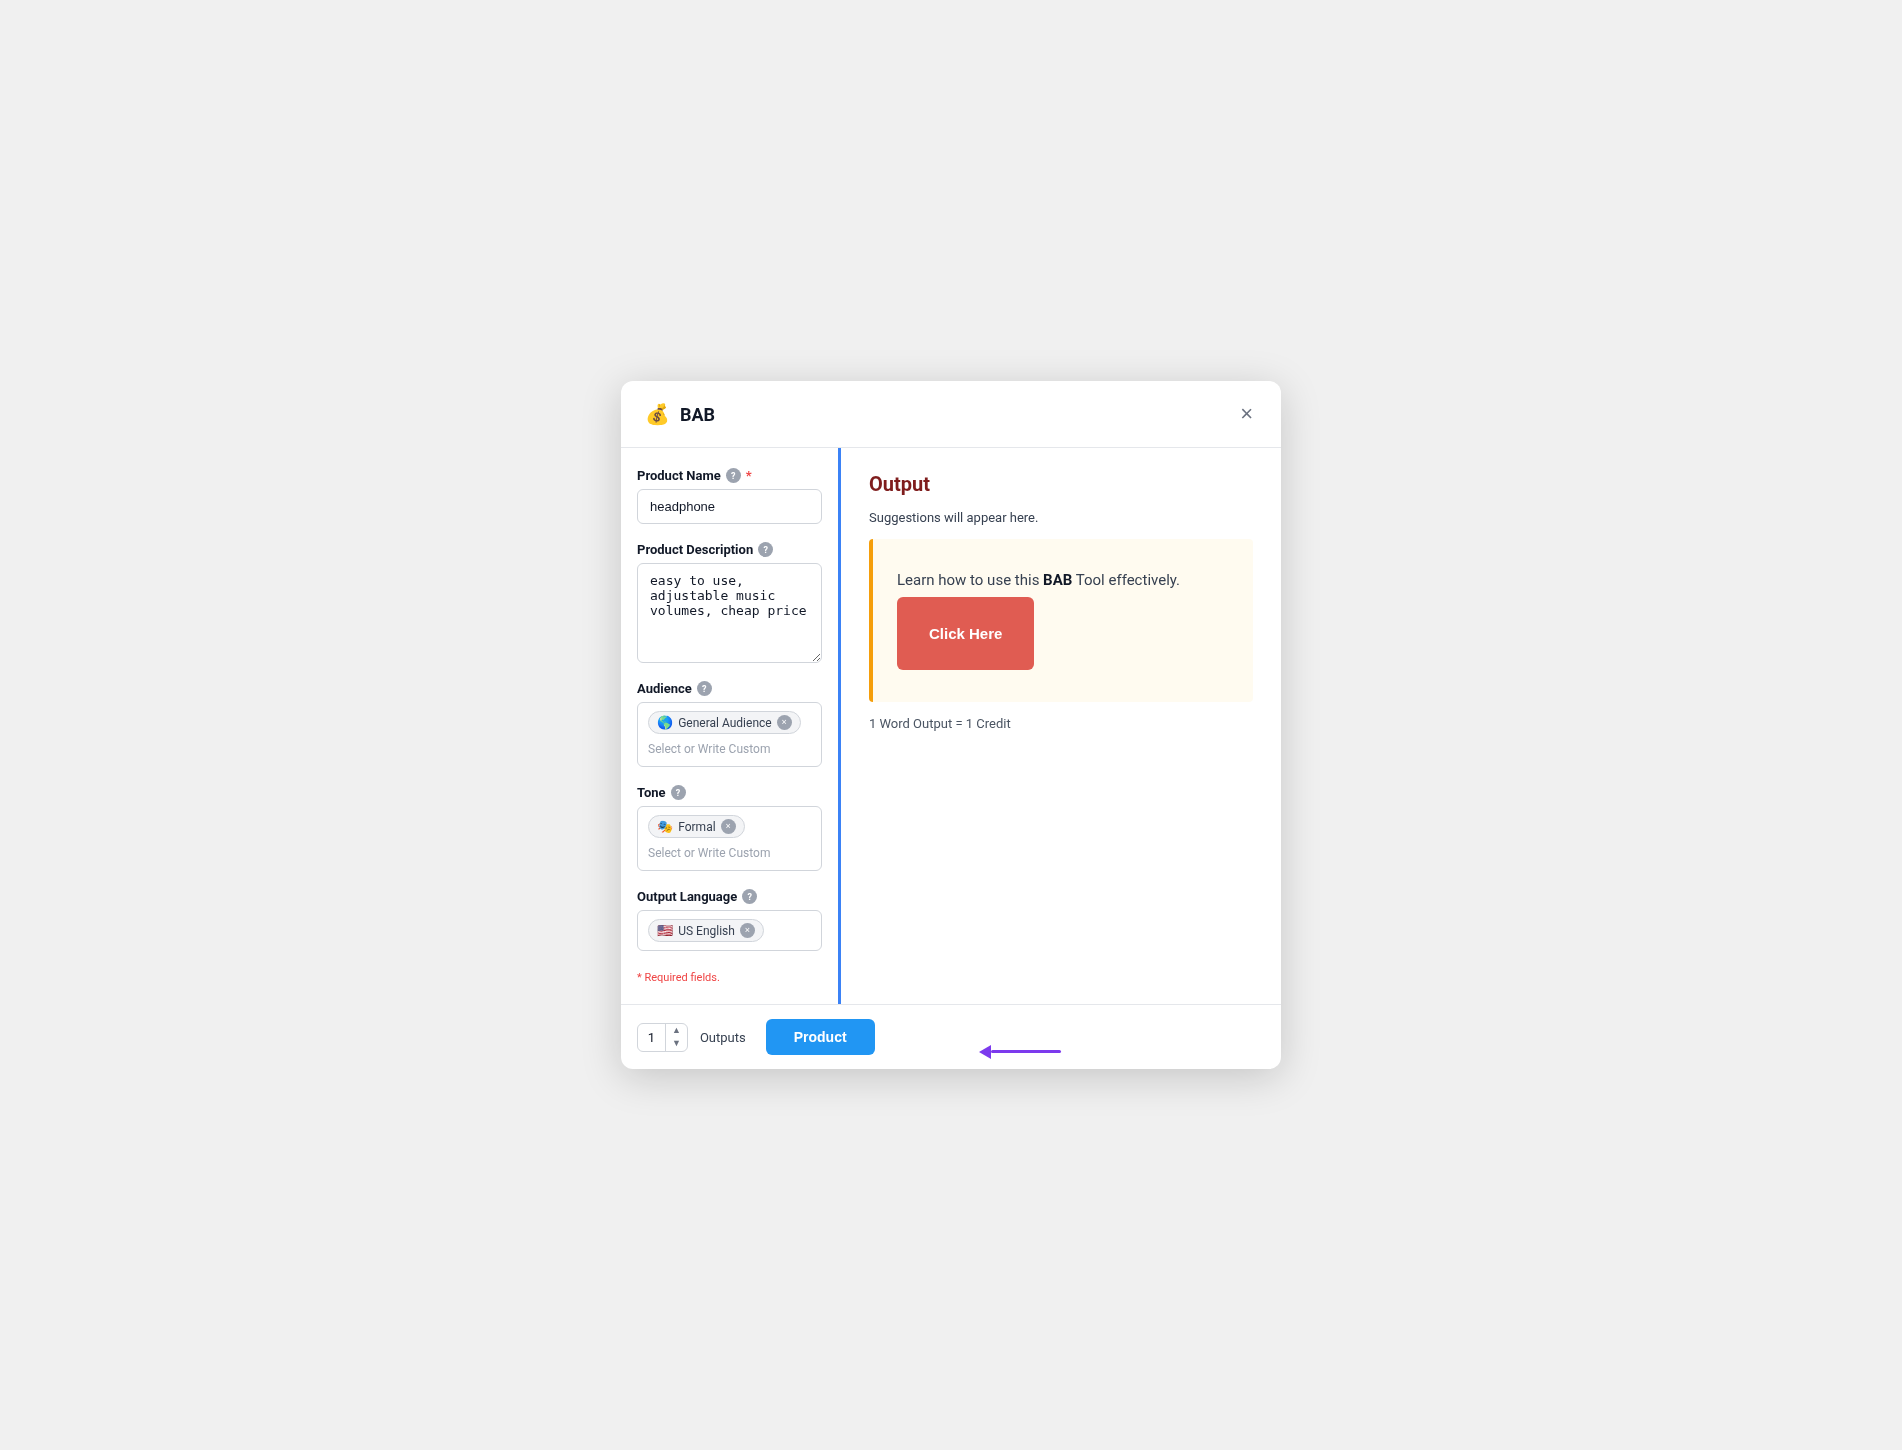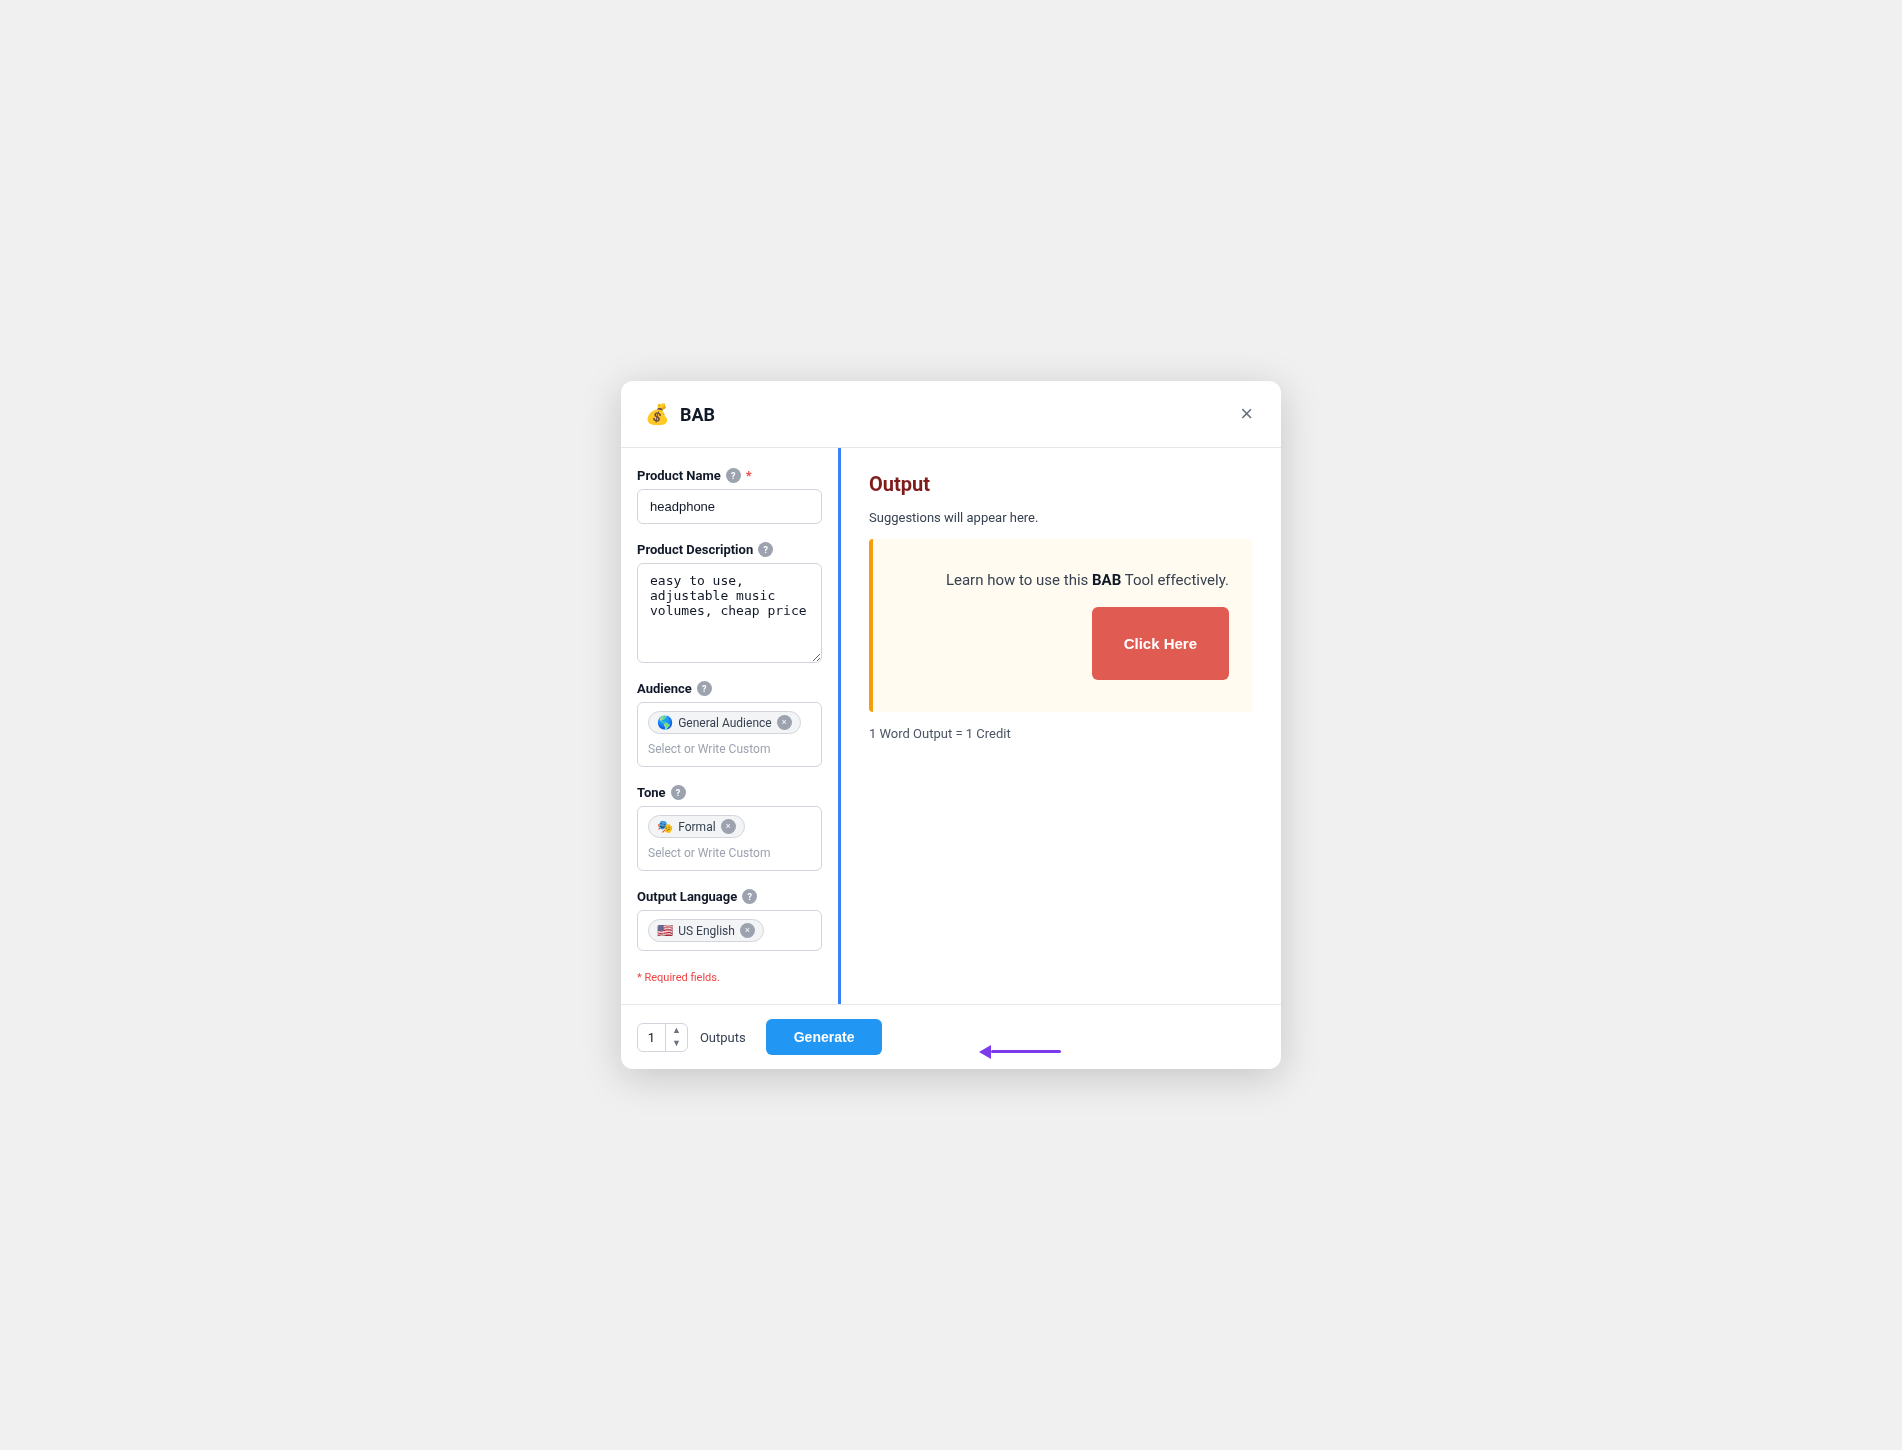--- a/index.html
+++ b/index.html
@@ -208,22 +208,22 @@
       color: #374151;
     }
 
     .info-box {
       background: #fffbf0;
       border-left: 4px solid #f59e0b;
       border-radius: 4px;
       padding: 32px 24px;
       display: flex;
       flex-direction: column;
-      align-items: flex-end;
-      gap: 18px;
+      align-items: flex-start;
+      gap: 8px;
     }
 
     .info-box-text {
       font-size: 15px;
       color: #374151;
       text-align: center;
     }
 
     .info-box-text strong {
       font-weight: 700;
@@ -413,21 +413,21 @@
 
   <div class="modal-footer">
     <div class="outputs-stepper">
       <span class="stepper-value">1</span>
       <div class="stepper-arrows">
         <button class="stepper-arrow">▲</button>
         <button class="stepper-arrow">▼</button>
       </div>
     </div>
     <span class="outputs-label">Outputs</span>
-    <button class="generate-btn">Generate</button>
+    <button class="generate-btn">Product</button>
 
     <div class="arrow-indicator">
       <div style="position:relative; display:flex; align-items:center;">
         <div style="width:70px; height:3px; background:#7c3aed; border-radius:2px;"></div>
         <div style="width:0; height:0; border-top:7px solid transparent; border-bottom:7px solid transparent; border-right:12px solid #7c3aed; position:absolute; left:-12px;"></div>
       </div>
     </div>
   </div>
 
 </div>

